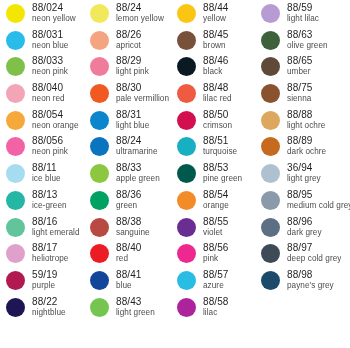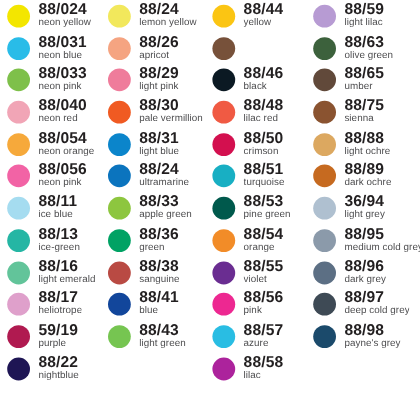--- a/index.html
+++ b/index.html
@@ -48,22 +48,22 @@
     border-radius:50%;
     display:block;
   }
   .labels{
     display:flex;
     flex-direction:column;
     padding-top:0px;
     overflow:hidden;
   }
   .code{
-    font-size:13px;
-    font-weight:bold;
+    font-size:10px;
+    font-weight:normal;
     color:#221f20;
     line-height:11px;
     letter-spacing:0.1px;
     white-space:nowrap;
   }
   .name{
     font-size:8.2px;
     font-weight:normal;
     color:#4d4d4f;
     line-height:11px;
@@ -262,20 +262,29 @@
         <div class="dot-wrap">
           <span class="dot" style="background: rgb(185, 74, 67);"></span>
         </div>
         <div class="labels">
           <div class="code">88/38</div>
           <div class="name">sanguine</div>
         </div>
       </div>
       <div class="swatch-row">
         <div class="dot-wrap">
+          <span class="dot" style="background: rgb(236, 28, 36);"></span>
+        </div>
+        <div class="labels">
+          <div class="code">88/40</div>
+          <div class="name">red</div>
+        </div>
+      </div>
+      <div class="swatch-row">
+        <div class="dot-wrap">
           <span class="dot" style="background: rgb(18, 70, 155);"></span>
         </div>
         <div class="labels">
           <div class="code">88/41</div>
           <div class="name">blue</div>
         </div>
       </div>
       <div class="swatch-row">
         <div class="dot-wrap">
           <span class="dot" style="background: rgb(118, 197, 81);"></span>
@@ -292,20 +301,24 @@
           <span class="dot" style="background: rgb(251, 197, 19);"></span>
         </div>
         <div class="labels">
           <div class="code">88/44</div>
           <div class="name">yellow</div>
         </div>
       </div>
       <div class="swatch-row">
         <div class="dot-wrap">
           <span class="dot" style="background: rgb(119, 81, 58);"></span>
+        </div>
+        <div class="labels">
+          <div class="code">88/45</div>
+          <div class="name">brown</div>
         </div>
       </div>
       <div class="swatch-row">
         <div class="dot-wrap">
           <span class="dot" style="background: rgb(11, 25, 35);"></span>
         </div>
         <div class="labels">
           <div class="code">88/46</div>
           <div class="name">black</div>
         </div>

